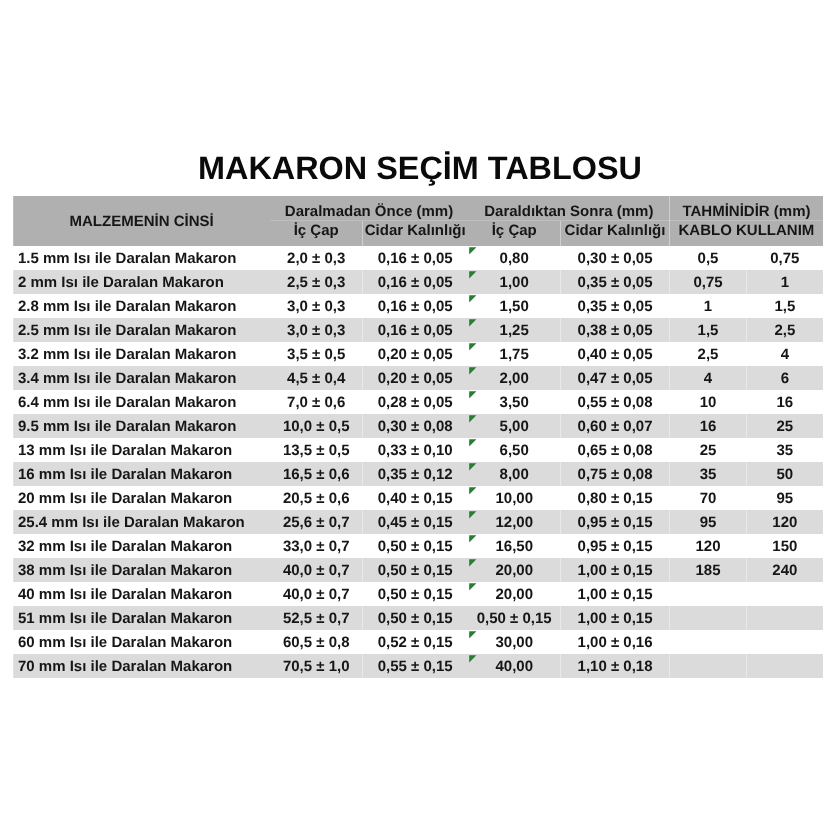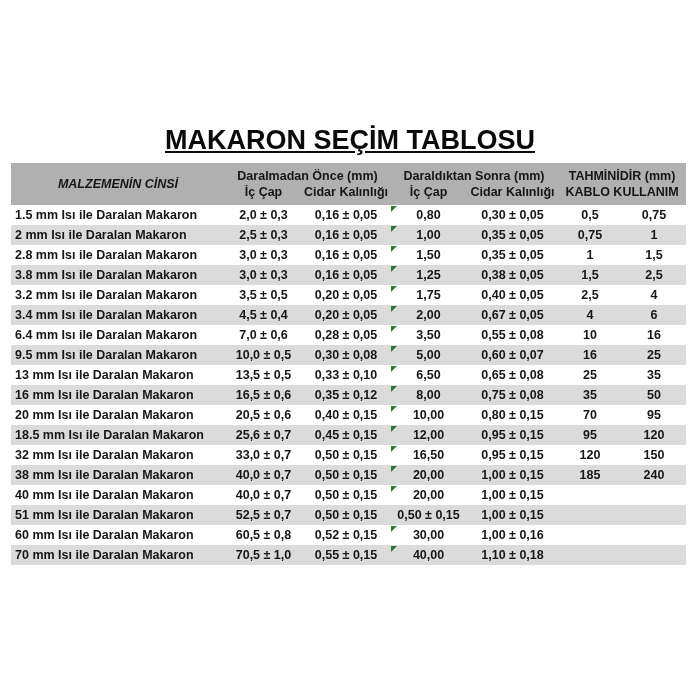--- a/index.html
+++ b/index.html
@@ -21,21 +21,20 @@
   }
   .page-title {
     position: absolute;
     top: 125px; left: 0; width: 700px;
     text-align: center;
     font-size: 27px;
     font-weight: bold;
     letter-spacing: 0px;
     color: #0a0a0a;
     white-space: nowrap;
-    text-decoration: underline;
   }
   .table-wrap {
     position: absolute;
     top: 163px; left: 11px;
   }
   table {
     border-collapse: collapse;
     table-layout: fixed;
     width: 675px;
   }
@@ -45,21 +44,21 @@
     font-size: 12.5px;
     color: var(--text);
     padding: 0;
     overflow: hidden;
     white-space: nowrap;
   }
   thead tr { height: 21px; }
   thead th { background: var(--header-bg); text-align: center; }
   thead tr.grp th { vertical-align: bottom; padding-bottom: 1px; }
   thead tr.sub th { vertical-align: top; padding-top: 1px; margin-top: 20px; }
-  th.mat-h { vertical-align: middle !important; padding: 0 !important; font-style: italic; }
+  th.mat-h { vertical-align: middle !important; padding: 0 !important; }
   tbody tr { height: 20px; background: var(--row-bg); }
   tbody tr.stripe td { background: var(--stripe-bg); }
   td.mat { text-align: left; padding-left: 4px; }
   td.num { text-align: center; position: relative; }
   .tri {
     position: absolute;
     top: 1px; left: 1px;
     width: 0; height: 0;
     border-top: 6px solid var(--green);
     border-right: 6px solid transparent;
@@ -118,21 +117,21 @@
         <tr>
           <td class="mat">2.8 mm Isı ile Daralan Makaron</td>
           <td class="num">3,0 ± 0,3</td>
           <td class="num">0,16 ± 0,05</td>
           <td class="num"><span class="tri"></span>1,50</td>
           <td class="num">0,35 ± 0,05</td>
           <td class="num">1</td>
           <td class="num">1,5</td>
         </tr>
         <tr class="stripe">
-          <td class="mat">3.8 mm Isı ile Daralan Makaron</td>
+          <td class="mat">2.5 mm Isı ile Daralan Makaron</td>
           <td class="num">3,0 ± 0,3</td>
           <td class="num">0,16 ± 0,05</td>
           <td class="num"><span class="tri"></span>1,25</td>
           <td class="num">0,38 ± 0,05</td>
           <td class="num">1,5</td>
           <td class="num">2,5</td>
         </tr>
         <tr>
           <td class="mat">3.2 mm Isı ile Daralan Makaron</td>
           <td class="num">3,5 ± 0,5</td>
@@ -140,21 +139,21 @@
           <td class="num"><span class="tri"></span>1,75</td>
           <td class="num">0,40 ± 0,05</td>
           <td class="num">2,5</td>
           <td class="num">4</td>
         </tr>
         <tr class="stripe">
           <td class="mat">3.4 mm Isı ile Daralan Makaron</td>
           <td class="num">4,5 ± 0,4</td>
           <td class="num">0,20 ± 0,05</td>
           <td class="num"><span class="tri"></span>2,00</td>
-          <td class="num">0,67 ± 0,05</td>
+          <td class="num">0,47 ± 0,05</td>
           <td class="num">4</td>
           <td class="num">6</td>
         </tr>
         <tr>
           <td class="mat">6.4 mm Isı ile Daralan Makaron</td>
           <td class="num">7,0 ± 0,6</td>
           <td class="num">0,28 ± 0,05</td>
           <td class="num"><span class="tri"></span>3,50</td>
           <td class="num">0,55 ± 0,08</td>
           <td class="num">10</td>
@@ -190,21 +189,21 @@
         <tr>
           <td class="mat">20 mm Isı ile Daralan Makaron</td>
           <td class="num">20,5 ± 0,6</td>
           <td class="num">0,40 ± 0,15</td>
           <td class="num"><span class="tri"></span>10,00</td>
           <td class="num">0,80 ± 0,15</td>
           <td class="num">70</td>
           <td class="num">95</td>
         </tr>
         <tr class="stripe">
-          <td class="mat">18.5 mm Isı ile Daralan Makaron</td>
+          <td class="mat">25.4 mm Isı ile Daralan Makaron</td>
           <td class="num">25,6 ± 0,7</td>
           <td class="num">0,45 ± 0,15</td>
           <td class="num"><span class="tri"></span>12,00</td>
           <td class="num">0,95 ± 0,15</td>
           <td class="num">95</td>
           <td class="num">120</td>
         </tr>
         <tr>
           <td class="mat">32 mm Isı ile Daralan Makaron</td>
           <td class="num">33,0 ± 0,7</td>

